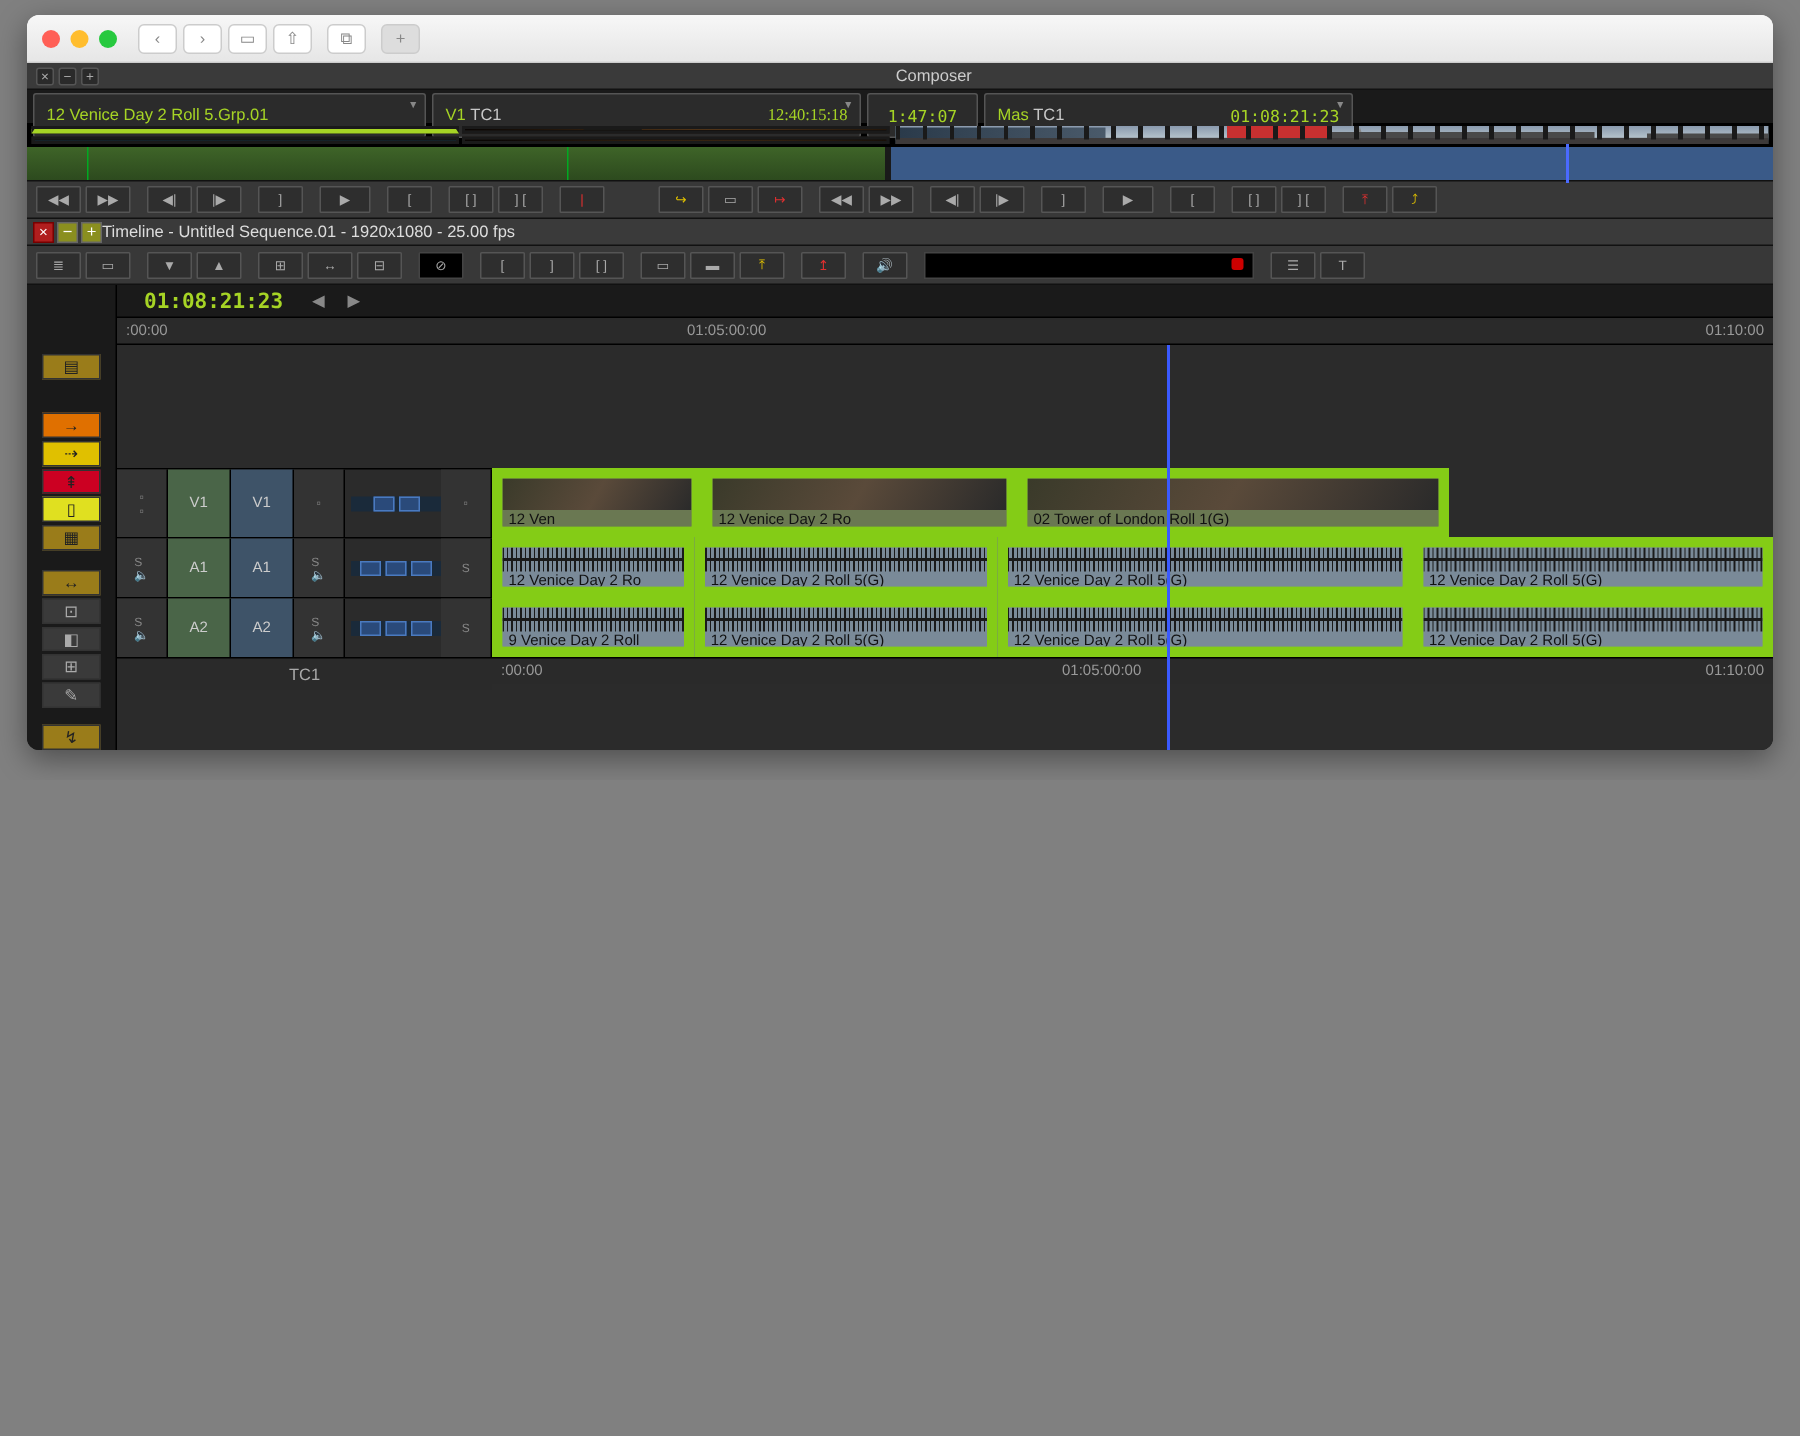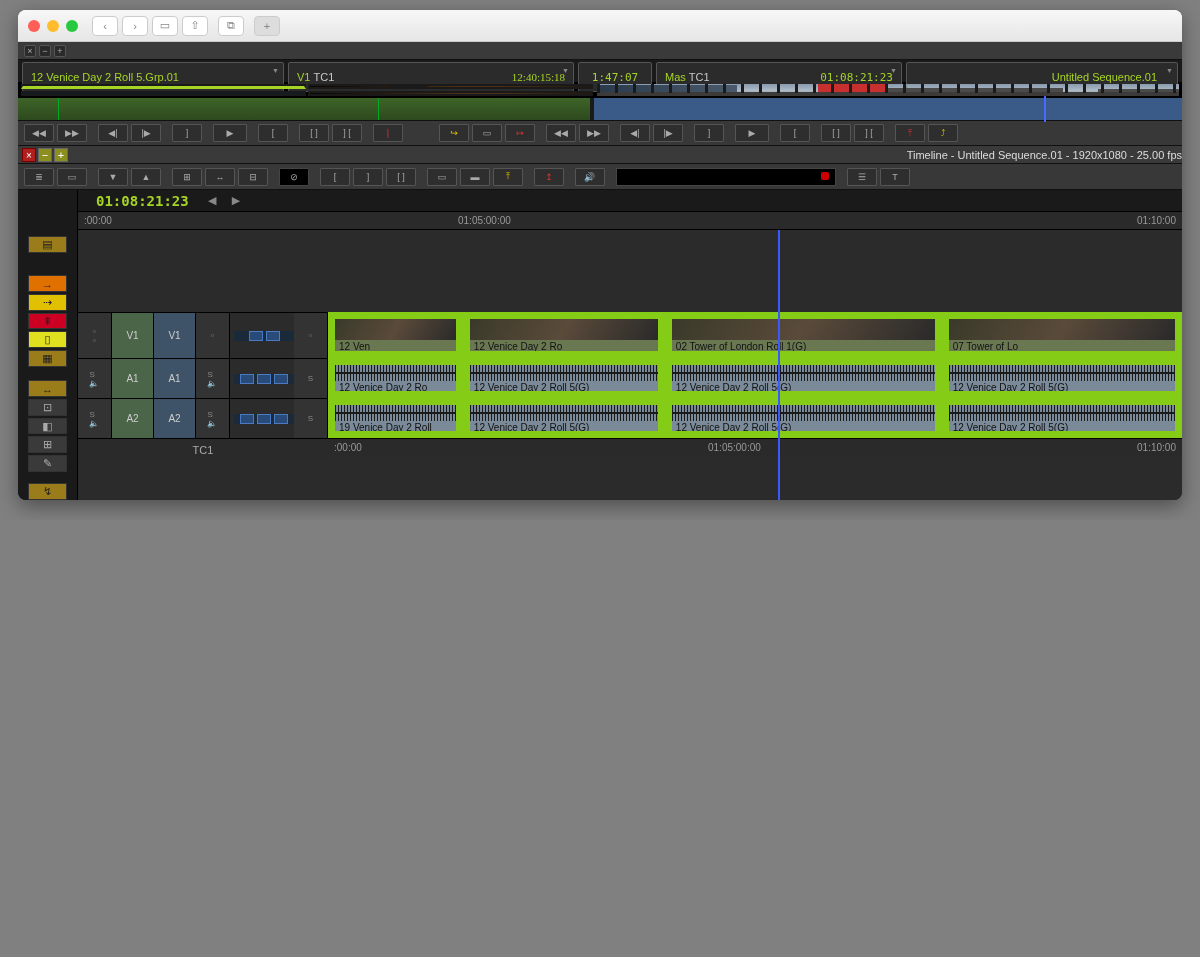--- a/index.html
+++ b/index.html
@@ -92,21 +92,21 @@
   .tbtn{width:30px;height:18px;background:#2e2e2e;border:1px solid #555;border-radius:1px;display:flex;align-items:center;justify-content:center;color:#aaa;font-size:9px}
   .tbtn.wide{width:34px}
   .tbtn.gap{margin-left:8px}
   .tbtn .accent-y{color:#e0c000}
   .tbtn .accent-r{color:#e03030}
 
   
   .tl-title{height:18px;background:#3a3a3a;display:flex;align-items:center;border-bottom:1px solid #111}
   .tl-title .x{width:14px;height:14px;background:var(--red);color:#fff;font-size:10px;text-align:center;line-height:14px;margin-left:4px;border:1px solid #700}
   .tl-title .pm{width:14px;height:14px;border:1px solid #666;background:var(--olive);color:#fff;text-align:center;line-height:12px;margin-left:2px;font-size:11px}
-  .tl-title .label{flex:1;text-align:right;color:#ddd}
+  .tl-title .label{flex:1;text-align:left;color:#ddd}
 
   
   .tl-tools{height:26px;background:var(--bg2);display:flex;align-items:center;padding:0 6px;gap:3px;border-bottom:1px solid #111}
   .tl-tools .tbtn.blk{background:#000;border-color:#444}
   .tl-tools .audio-meter{width:220px;height:18px;background:#000;border:1px solid #444;margin-left:8px;position:relative}
   .tl-tools .audio-meter::after{content:"";position:absolute;right:6px;top:3px;width:8px;height:8px;background:#c00;border-radius:2px}
 
   
   .timeline{display:flex;flex:1;height:310px;background:var(--bg1)}
   .tl-sidebar{width:60px;background:var(--bg0);display:flex;flex-direction:column;padding-top:46px;gap:2px;align-items:stretch;border-right:1px solid #000}
@@ -173,43 +173,41 @@
       <div class="mac-btn" style="background:#ddd">+</div>
     </div>
   </div>
 
   <div class="app">
 
     <div class="titlebar">
       <div class="tb-btn">×</div>
       <div class="tb-btn">−</div>
       <div class="tb-btn">+</div>
+      <div class="tb-title">Composer</div>
     </div>
 
     <div class="infobar">
       <div class="info-field drop lime" style="flex:0 0 262px">
         <span>12 Venice Day 2 Roll 5.Grp.01</span>
       </div>
       <div class="info-field drop" style="flex:0 0 286px">
         <span class="lime">V1</span>&nbsp;
         <span>TC1</span>
         <span style="flex:1"></span>
         <span class="lime" style="font-family:Liberation Serif, serif">12:40:15:18</span>
       </div>
       <div class="info-field" style="flex:0 0 74px;justify-content:center">
         <span class="lime" style="font-family:monospace">1:47:07</span>
       </div>
       <div class="info-field drop" style="flex:0 0 246px">
         <span class="lime">Mas</span>&nbsp;
         <span>TC1</span>
         <span style="flex:1"></span>
         <span class="lime" style="font-family:monospace">01:08:21:23</span>
-      </div>
-      <div class="info-field drop lime" style="flex:1;justify-content:flex-end;padding-right:20px">
-        <span>Untitled Sequence.01</span>
       </div>
     </div>
 
     <div class="viewers">
       <div class="source-grid">
         <div class="cell active">
           <div class="dusk"></div>
             <div class="figure"></div>
         </div>
         <div class="cell">
@@ -397,24 +395,20 @@
                   <div class="label">12 Ven</div>
                 </div>
                 <div class="clip" style="width: 210px;">
                   <div class="thumb"></div>
                   <div class="label">12 Venice Day 2 Ro</div>
                 </div>
                 <div class="clip" style="width: 288px;">
                   <div class="thumb"></div>
                   <div class="label">02 Tower of London Roll 1(G)</div>
                 </div>
-                <div class="clip" style="width: 250px;">
-                  <div class="thumb"></div>
-                  <div class="label">07 Tower of Lo</div>
-                </div>
               </div>
 
             <div class="clip-row" id="a1row" style="top:128px">
                 <div class="clip audio" style="width: 140px;">
                   <div class="wave"></div>
                   <div class="label">12 Venice Day 2 Ro</div>
                 </div>
                 <div class="clip audio" style="width: 210px;">
                   <div class="wave"></div>
                   <div class="label">12 Venice Day 2 Roll 5(G)</div>
@@ -425,21 +419,21 @@
                 </div>
                 <div class="clip audio" style="width: 250px;">
                   <div class="wave"></div>
                   <div class="label">12 Venice Day 2 Roll 5(G)</div>
                 </div>
               </div>
 
             <div class="clip-row" id="a2row" style="top:168px">
                 <div class="clip audio" style="width: 140px;">
                   <div class="wave"></div>
-                  <div class="label">19 Venice Day 2 Roll</div>
+                  <div class="label">9 Venice Day 2 Roll</div>
                 </div>
                 <div class="clip audio" style="width: 210px;">
                   <div class="wave"></div>
                   <div class="label">12 Venice Day 2 Roll 5(G)</div>
                 </div>
                 <div class="clip audio" style="width: 288px;">
                   <div class="wave"></div>
                   <div class="label">12 Venice Day 2 Roll 5(G)</div>
                 </div>
                 <div class="clip audio" style="width: 250px;">

